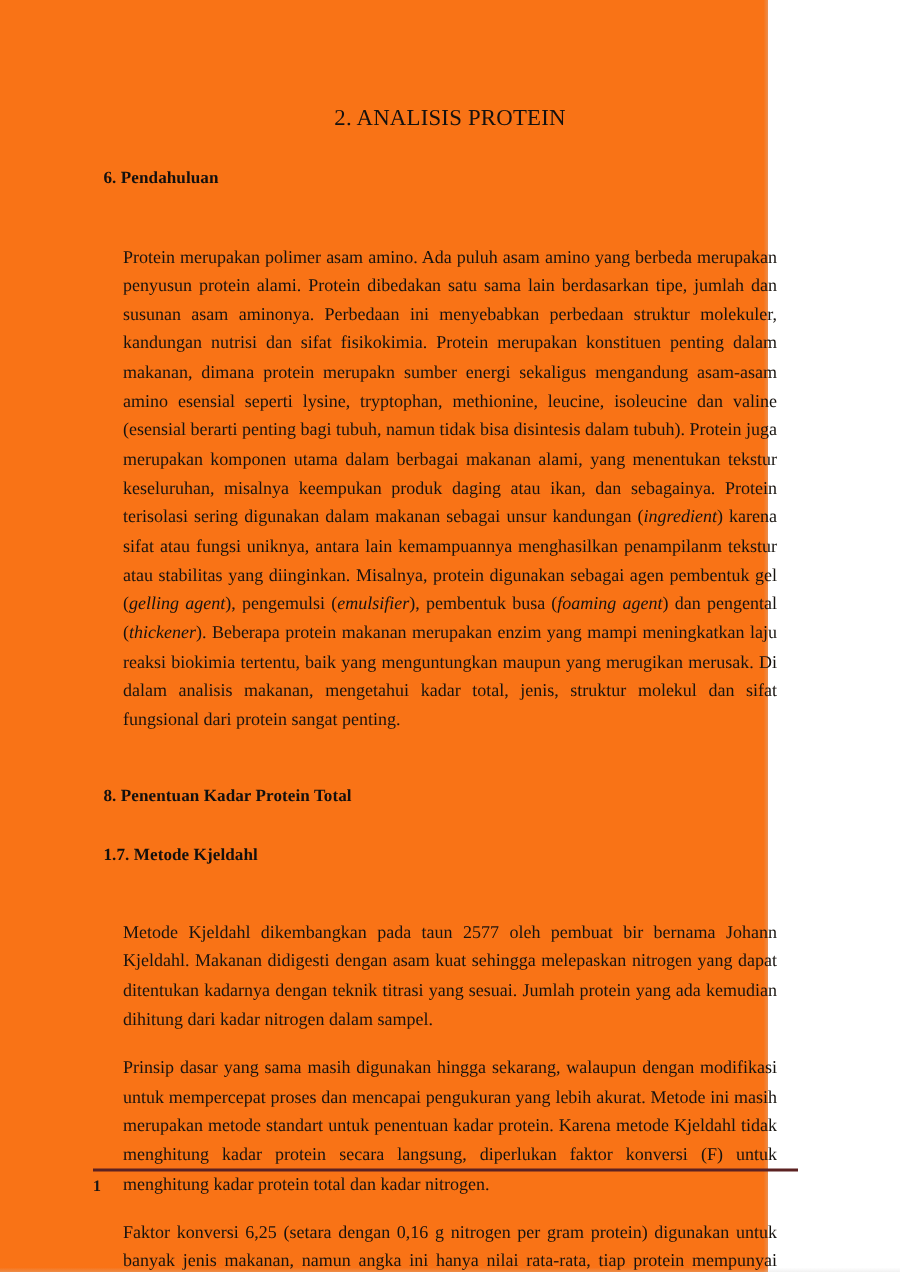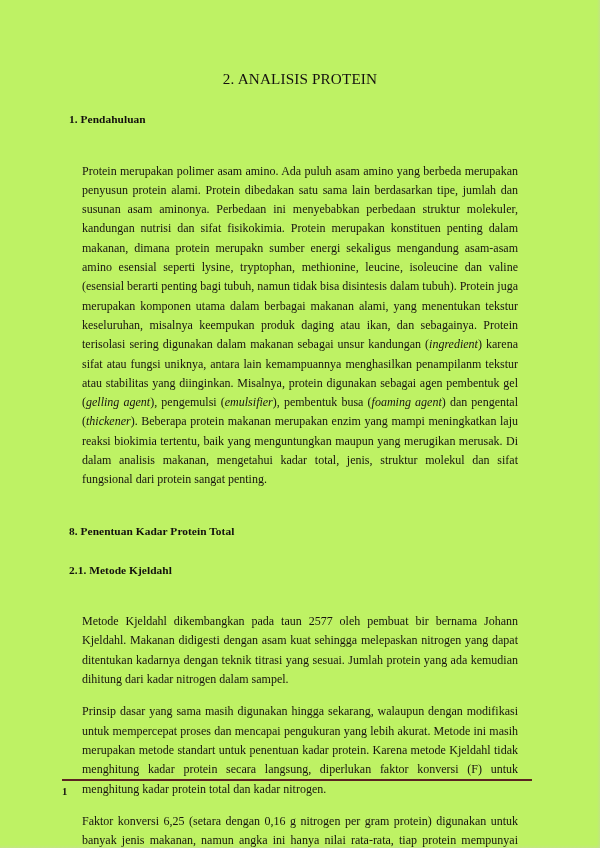--- a/index.html
+++ b/index.html
@@ -10,23 +10,23 @@
     width: 600px;
     height: 848px;
     background: #ffffff;
     font-family: "Liberation Serif", "DejaVu Serif", serif;
     color: #1a1a1a;
     -webkit-font-smoothing: antialiased;
     overflow: hidden;
   }
   .page {
     position: relative;
-    width: 600px;
+    width: 512px;
     height: 848px;
-    background: #bef264;
+    background: #f97316;
     box-sizing: border-box;
   }
   .page-edge-right {
     position: absolute;
     top: 0;
     right: 0;
     width: 3px;
     height: 848px;
     background: linear-gradient(to right, rgba(255,255,255,0) 0%, rgba(200,200,200,0.30) 100%);
   }
@@ -121,30 +121,30 @@
 
   <div class="page-edge-right"></div>
   <div class="page-edge-bottom"></div>
 
   <div class="content">
 
     <h1 class="doc-title">2. ANALISIS PROTEIN</h1>
 
     <div class="body-flow">
 
-      <h2 class="section-heading">1. Pendahuluan</h2>
+      <h2 class="section-heading">6. Pendahuluan</h2>
       <div class="gap-heading-after"></div>
 
       <p class="para"><span>Protein merupakan polimer asam amino. Ada puluh asam amino yang berbeda merupakan penyusun protein alami. Protein dibedakan satu sama lain berdasarkan tipe, jumlah dan susunan asam aminonya. Perbedaan ini menyebabkan perbedaan struktur molekuler, kandungan nutrisi dan sifat fisikokimia. Protein merupakan konstituen penting dalam makanan, dimana protein merupakn sumber energi sekaligus mengandung asam-asam amino esensial seperti lysine, tryptophan, methionine, leucine, isoleucine dan valine (esensial berarti penting bagi tubuh, namun tidak bisa disintesis dalam tubuh). Protein juga merupakan komponen utama dalam berbagai makanan alami, yang menentukan tekstur keseluruhan, misalnya keempukan produk daging atau ikan, dan sebagainya. Protein terisolasi sering digunakan dalam makanan sebagai unsur kandungan (</span><em>ingredient</em><span>) karena sifat atau fungsi uniknya, antara lain kemampuannya menghasilkan penampilanm tekstur atau stabilitas yang diinginkan. Misalnya, protein digunakan sebagai agen pembentuk gel (</span><em>gelling agent</em><span>), pengemulsi (</span><em>emulsifier</em><span>), pembentuk busa (</span><em>foaming agent</em><span>) dan pengental (</span><em>thickener</em><span>). Beberapa protein makanan merupakan enzim yang mampi meningkatkan laju reaksi biokimia tertentu, baik yang menguntungkan maupun yang merugikan merusak. Di dalam analisis makanan, mengetahui kadar total, jenis, struktur molekul dan sifat fungsional dari protein sangat penting.</span></p>
 
       <div class="gap-sm"></div>
       <h2 class="section-heading">8. Penentuan Kadar Protein Total</h2>
 
       <div class="gap-sm"></div>
-      <h2 class="section-heading">2.1. Metode Kjeldahl</h2>
+      <h2 class="section-heading">1.7. Metode Kjeldahl</h2>
 
       <div class="gap-heading-after"></div>
 
       <p class="para">Metode Kjeldahl dikembangkan pada taun 2577 oleh pembuat bir bernama Johann Kjeldahl. Makanan didigesti dengan asam kuat sehingga melepaskan nitrogen yang dapat ditentukan kadarnya dengan teknik titrasi yang sesuai. Jumlah protein yang ada kemudian dihitung dari kadar nitrogen dalam sampel.</p>
       <p class="para">Prinsip dasar yang sama masih digunakan hingga sekarang, walaupun dengan modifikasi untuk mempercepat proses dan mencapai pengukuran yang lebih akurat. Metode ini masih merupakan metode standart untuk penentuan kadar protein. Karena metode Kjeldahl tidak menghitung kadar protein secara langsung, diperlukan faktor konversi (F) untuk menghitung kadar protein total dan kadar nitrogen.</p>
       <p class="para">Faktor konversi 6,25 (setara dengan 0,16 g nitrogen per gram protein) digunakan untuk banyak jenis makanan, namun angka ini hanya nilai rata-rata, tiap protein mempunyai faktor konversi yang berbeda tergantung komposisi asam aminonya. Metode Kjeldahl terdiri dari tiga langkah : digesti, netralisasi dan titrasi.</p>
 
     </div>
   </div>
 

